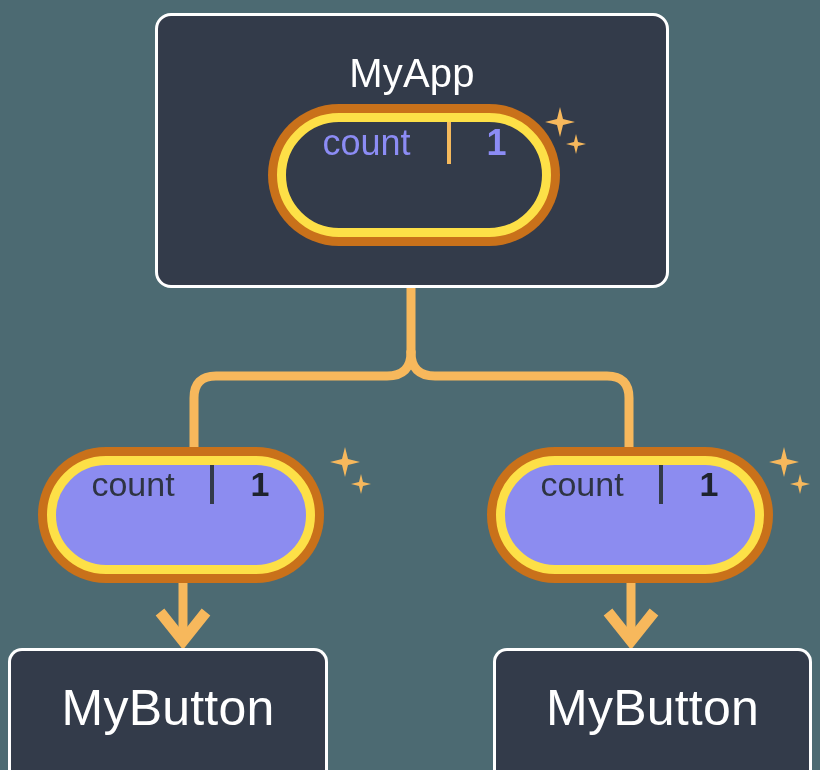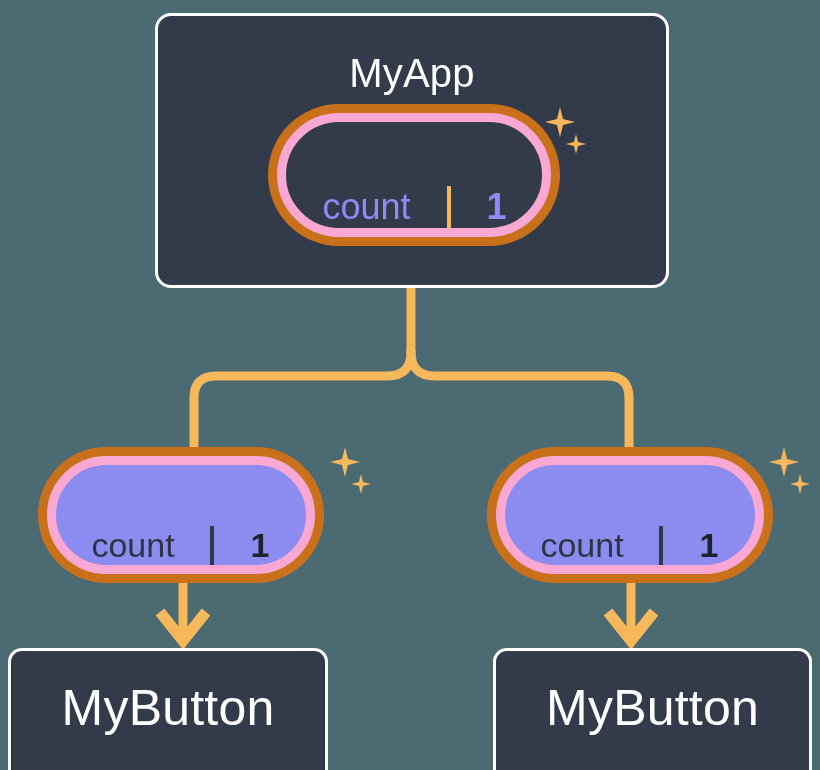--- a/index.html
+++ b/index.html
@@ -81,23 +81,23 @@
   .btn-title {
     top: 28px;
     font-size: 50px;
   }
 
   
   .pill {
     position: absolute;
     box-sizing: border-box;
     display: flex;
-    align-items: flex-end;
+    align-items: flex-start;
     border-radius: 999px;
-    border: 9px solid #f9a8d4;
+    border: 9px solid #fde047;
     box-shadow: 0 0 0 9px #c9711a;
   }
   .pill .cell {
     display: flex;
     align-items: center;
     justify-content: center;
     box-sizing: border-box;
   }
   .pill .cell-name {
     flex: 0 0 auto;

